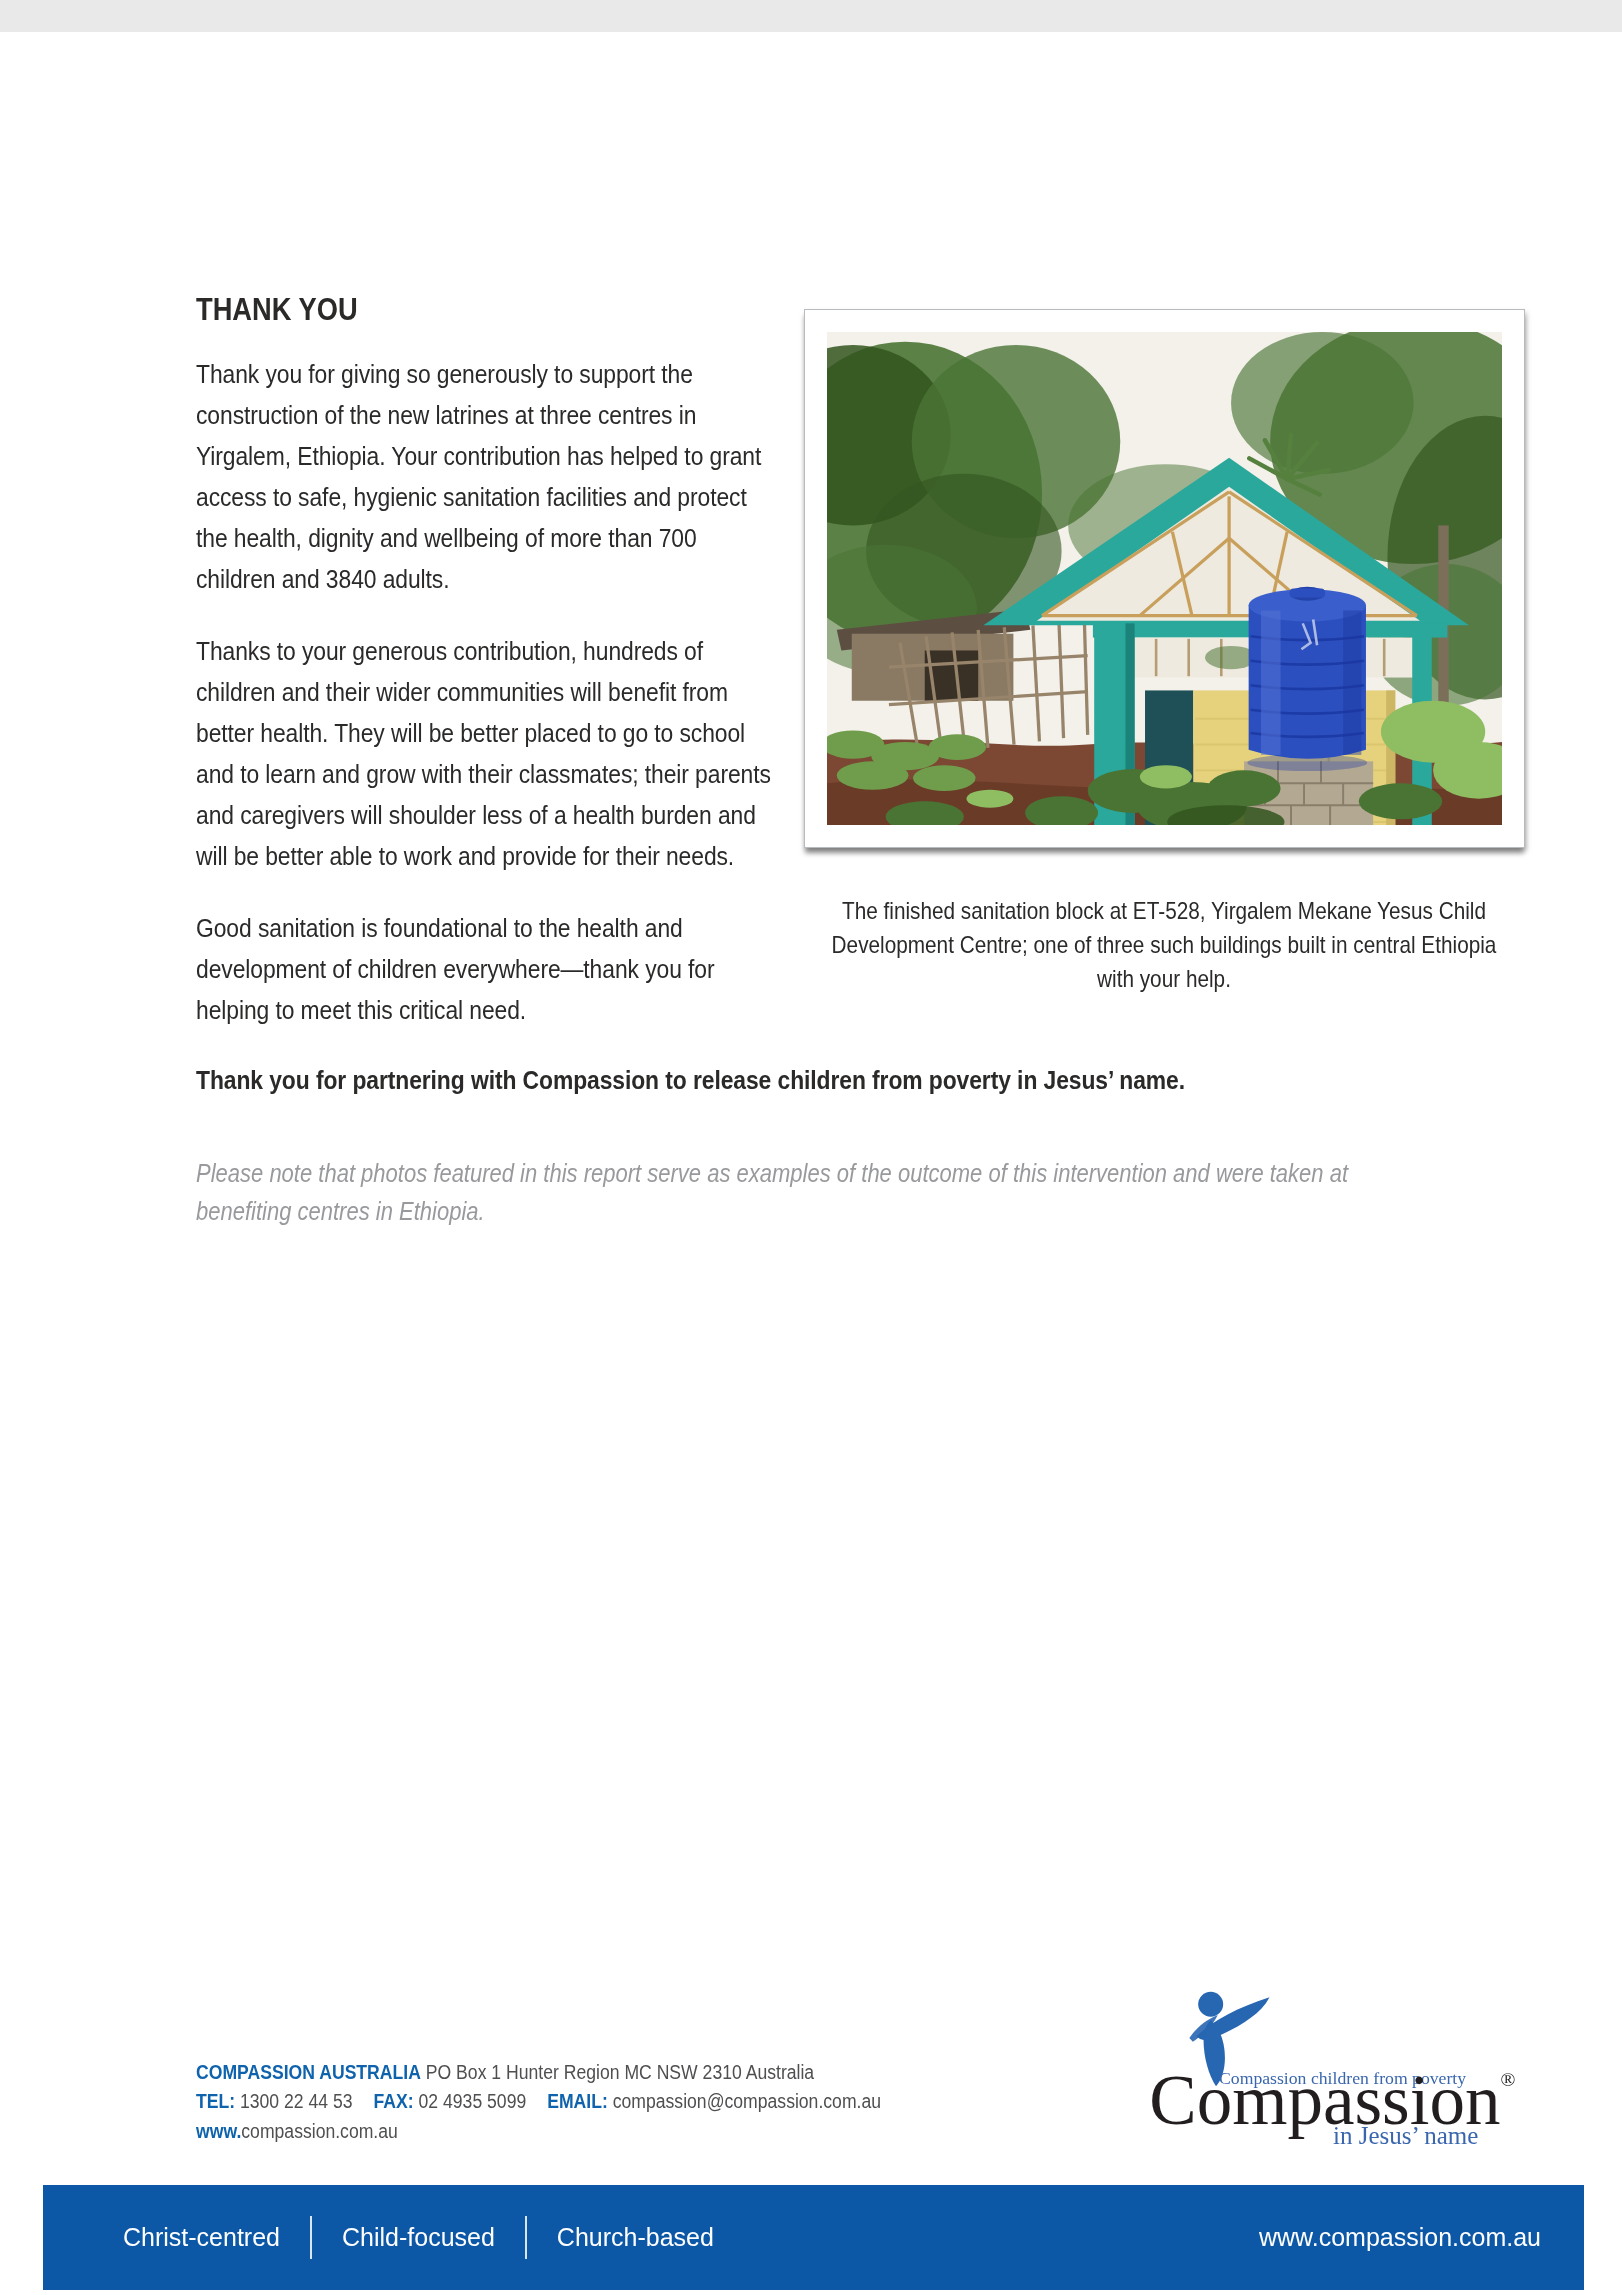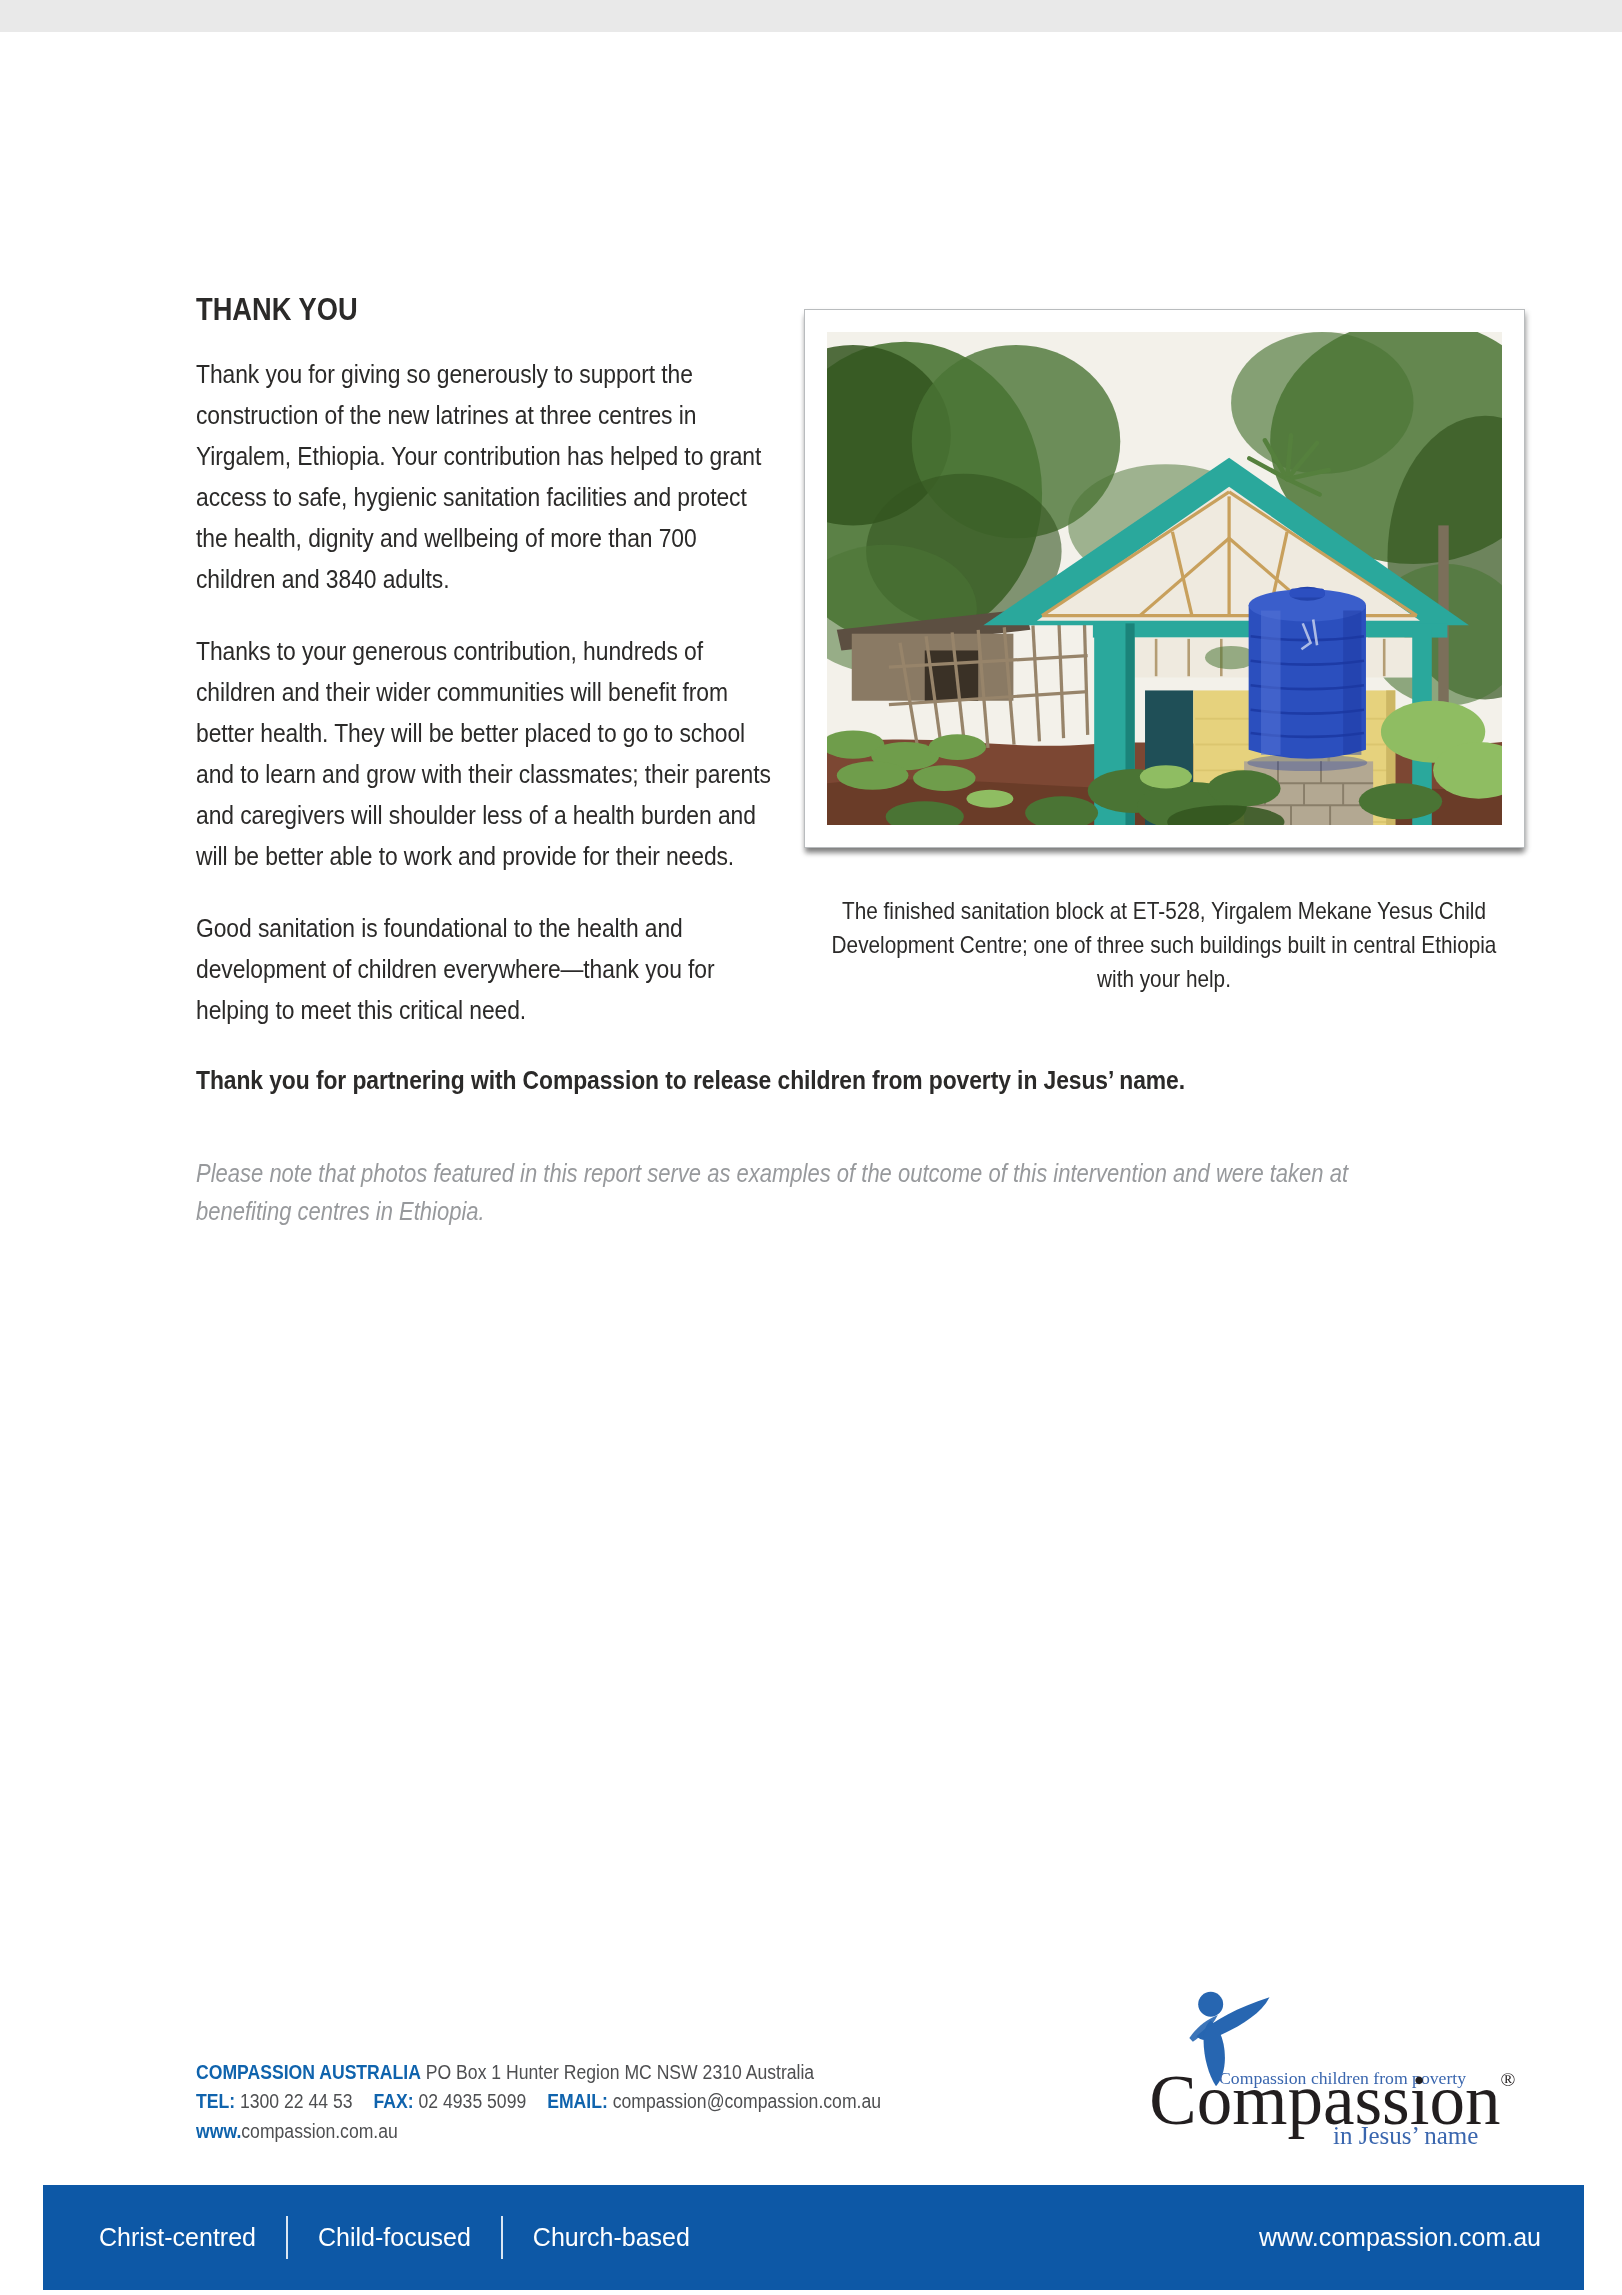--- a/index.html
+++ b/index.html
@@ -71,21 +71,21 @@
     position:absolute; left:185px; top:135px;
     font-family:Liberation Serif, serif; font-size:25px;
     color:var(--c-logo_blue,#3a66ae); white-space:nowrap;
   }
 
   .bar{
     position:absolute; left:43px; top:2153px; width:1541px; height:105px;
     background:var(--c-accent_blue,#0d58a6);
     display:flex; align-items:center; color:#ffffff; font-size:25px;
   }
-  .bar .items{display:flex; align-items:center; padding-left:56px;}
+  .bar .items{display:flex; align-items:center; padding-left:80px;}
   .bar .item{white-space:nowrap;}
   .bar .sep{width:2px; height:43px; background:rgba(255,255,255,.85); margin:0 30px;}
   .bar .site{margin-left:auto; padding-right:43px; white-space:nowrap;}
 </style>
 </head>
 <body>
 
 <div class="page">
 
   <div class="heading cond">THANK YOU</div>

